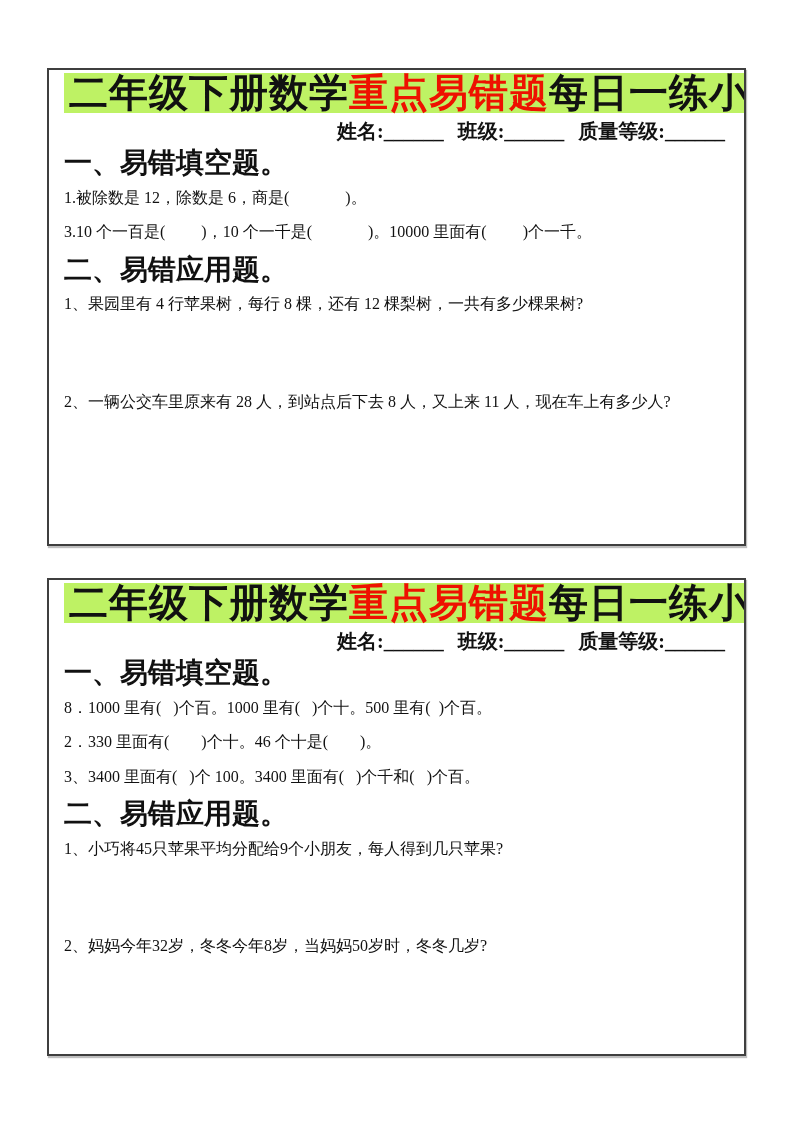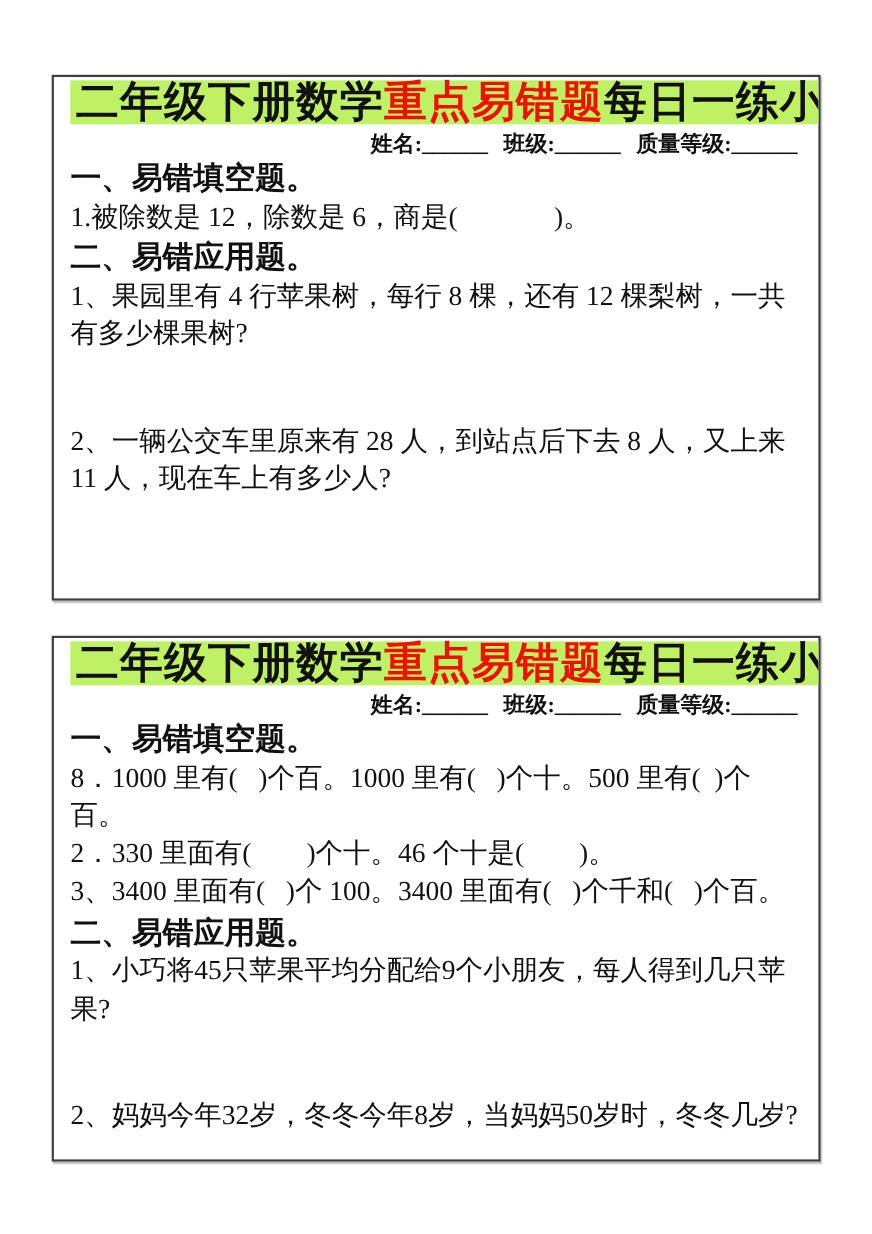--- a/index.html
+++ b/index.html
@@ -53,40 +53,41 @@
   }
   .info-line .pair { margin-left: 14px; }
   .blank { letter-spacing: 0; }
   .sec {
     font-size: 28px;
     font-weight: bold;
     line-height: 34.5px;
     margin-top: 3px;
   }
   .q {
-    font-size: 25px;
+    font-size: 16px;
     line-height: 34.5px;
     white-space: pre-wrap;
     word-break: break-all;
   }
   .wp1 { margin-bottom: 63px; }
 </style>
 </head>
 <body>
 
 <div class="page">
 
   <section class="sheet">
     <div class="title-row">
       <span class="title-hl"><span>二年级下册数学</span><span class="title-red">重点易错题</span><span>每日一练小纸条</span></span>
     </div>
     <div class="info-line"><span class="pair"><span>姓名:</span><span class="blank">______</span></span><span class="pair"><span>班级:</span><span class="blank">______</span></span><span class="pair"><span>质量等级:</span><span class="blank">______</span></span></div>
 
     <h2 class="sec">一、易错填空题。</h2>
     <p class="q">1.被除数是 12，除数是 6，商是(              )。</p>
+    <p class="q">3.10 个一百是(         )，10 个一千是(              )。10000 里面有(         )个一千。</p>
 
     <h2 class="sec">二、易错应用题。</h2>
     <p class="q wp1">1、果园里有 4 行苹果树，每行 8 棵，还有 12 棵梨树，一共有多少棵果树?</p>
     <p class="q">2、一辆公交车里原来有 28 人，到站点后下去 8 人，又上来 11 人，现在车上有多少人?</p>
   </section>
 
   <section class="sheet">
     <div class="title-row">
       <span class="title-hl"><span>二年级下册数学</span><span class="title-red">重点易错题</span><span>每日一练小纸条</span></span>
     </div>

